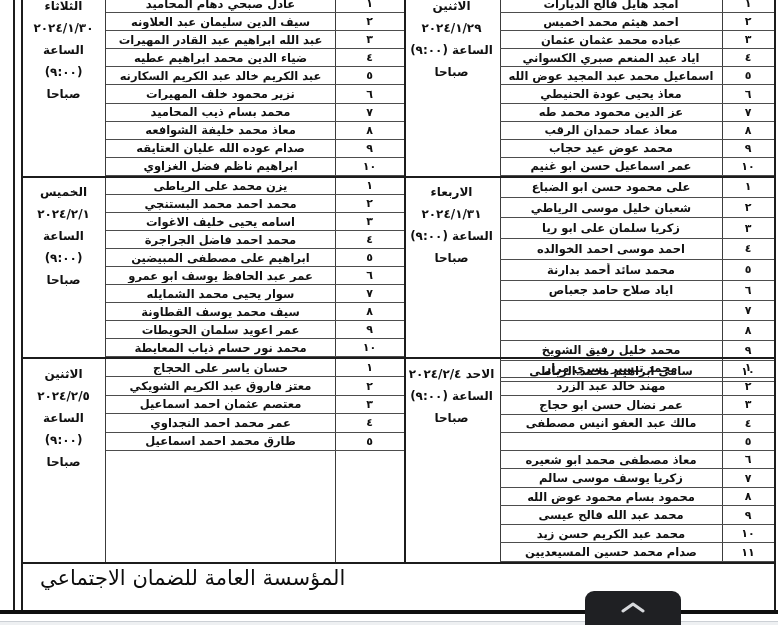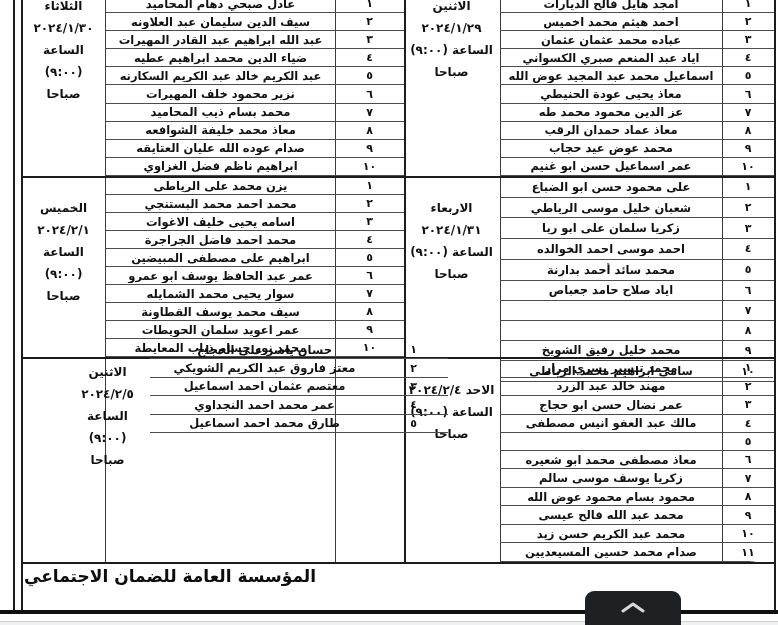--- a/index.html
+++ b/index.html
@@ -7,38 +7,38 @@
     position:relative;width:778px;height:625px;overflow:hidden;background:#fff;
     font-family:"DejaVu Sans",sans-serif;color:#111;
   }
   
   .vline,.hline{position:absolute;background:#1c1c1c;}
   .vline{width:1.5px;}
   .hline{height:2px;}
   .thin{background:#3c3c3c;}
   
   .block{position:absolute;overflow:hidden;}
-  .date-cell{position:absolute;left:0;top:0;bottom:0;padding-top:20px;
+  .date-cell{position:absolute;left:0;top:0;bottom:0;padding-top:4px;
     direction:rtl;text-align:center;font-weight:bold;font-size:12px;line-height:22px;}
   .half-left  .date-cell{width:83px;}
   .half-right .date-cell{width:95px;}
   .rows{position:absolute;right:0;top:0;bottom:0;display:flex;flex-direction:column;}
   .half-left  .rows{width:298px;}
   .half-right .rows{width:274px;}
   .rows.fill .trow{flex:1 1 auto;}
   .rows.fixed .trow{height:18.4px;flex:0 0 auto;}
   .trow{direction:rtl;display:flex;align-items:center;border-bottom:1px solid #4d4d4d;box-sizing:border-box;}
   .num-cell{flex:0 0 auto;text-align:center;font-size:11px;font-weight:bold;}
   .half-left  .num-cell{width:69px;}
   .half-right .num-cell{width:52px;}
   .name-cell{flex:1 1 auto;text-align:center;font-size:11.5px;font-weight:bold;
     white-space:nowrap;overflow:hidden;}
   
   .footer-text{position:absolute;left:24px;top:566px;direction:rtl;
-    font-weight:bold;font-size:17px;color:#0d0d0d;white-space:nowrap;}
+    font-weight:normal;font-size:21px;color:#0d0d0d;white-space:nowrap;padding-left:16px;}
   
   .page-bottom{position:absolute;left:0;top:610px;width:778px;height:3.5px;background:#101010;z-index:4;}
   .viewer-edge{position:absolute;left:0;top:621px;width:778px;height:1px;background:#ccd0d5;z-index:3;}
   .viewer-strip{position:absolute;left:0;top:622px;width:778px;height:3px;background:#eef0f2;z-index:3;}
   .scroll-btn{position:absolute;left:585px;top:591px;width:96px;height:34px;z-index:10;
     background:#1f2023;border:none;border-radius:9px 9px 0 0;cursor:pointer;
     display:flex;align-items:flex-start;justify-content:center;padding-top:10px;box-sizing:border-box;}
   .scroll-btn svg{display:block;}
 </style>
 </head>
@@ -147,21 +147,21 @@
         <div class="trow">
           <div class="num-cell">٩</div>
           <div class="name-cell">محمد خليل رفيق الشويخ</div>
         </div>
         <div class="trow">
           <div class="num-cell">١٠</div>
           <div class="name-cell">سامي ابراهيم محمد الرياطي</div>
         </div>
       </div>
   </div>
-  <div class="block half-right" style="left:404px;top:359px;width:370px;height:203px;border-radius:25px;">
+  <div class="block half-right" style="left:404px;top:359px;width:370px;height:203px;">
     <div class="date-cell">
         <div class="date-line">الاحد ٢٠٢٤/٢/٤</div>
         <div class="date-line">الساعة (٩:٠٠)</div>
         <div class="date-line">صباحا</div>
       </div>
     <div class="rows fill">
         <div class="trow">
           <div class="num-cell">١</div>
           <div class="name-cell">محمد تيسير يسري مرار</div>
         </div>
@@ -302,21 +302,21 @@
         <div class="trow">
           <div class="num-cell">٩</div>
           <div class="name-cell">عمر اعويد سلمان الحويطات</div>
         </div>
         <div class="trow">
           <div class="num-cell">١٠</div>
           <div class="name-cell">محمد نور حسام ذياب المعايطة</div>
         </div>
       </div>
   </div>
-  <div class="block half-left" style="left:22px;top:341px;width:382px;height:203px;margin-left:44px;">
+  <div class="block half-left" style="left:22px;top:359px;width:382px;height:203px;">
     <div class="date-cell">
         <div class="date-line">الاثنين</div>
         <div class="date-line">٢٠٢٤/٢/٥</div>
         <div class="date-line">الساعة</div>
         <div class="date-line">(٩:٠٠)</div>
         <div class="date-line">صباحا</div>
       </div>
     <div class="rows fixed">
         <div class="trow">
           <div class="num-cell">١</div>

